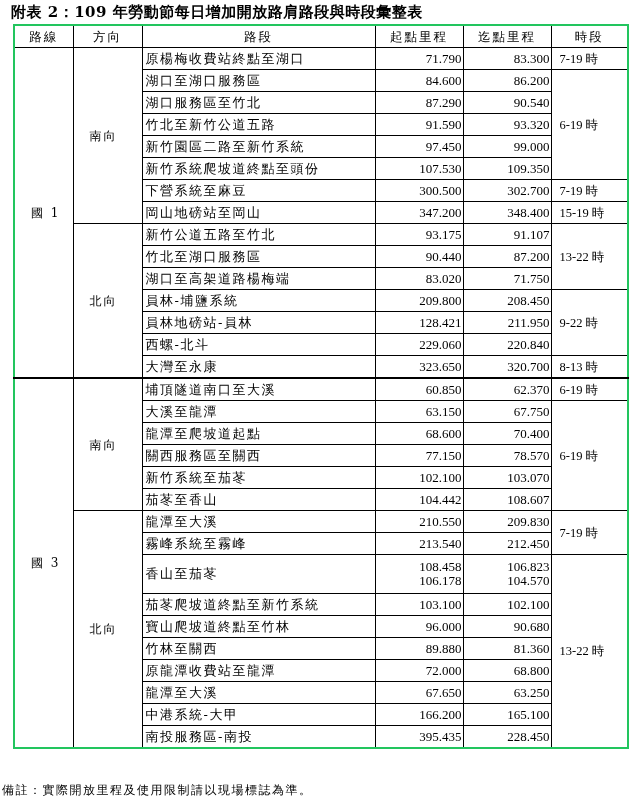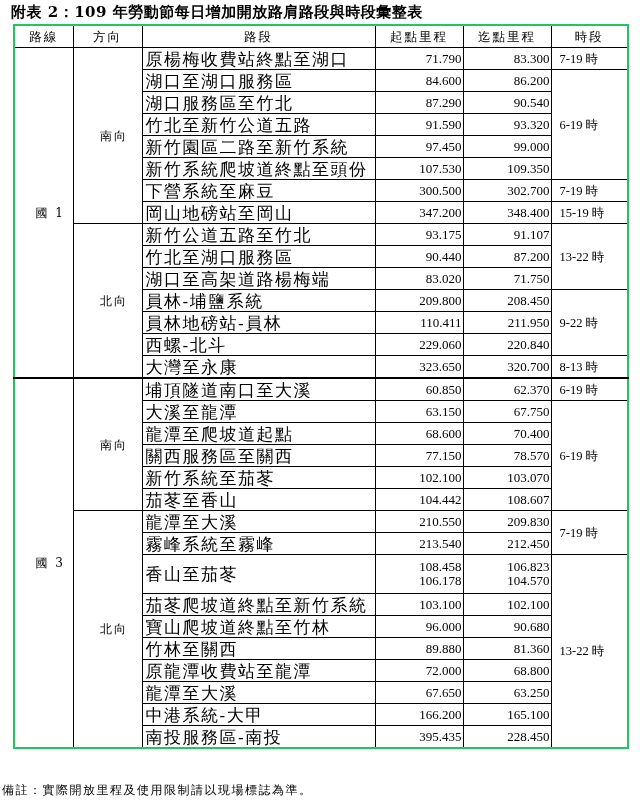--- a/index.html
+++ b/index.html
@@ -5,22 +5,22 @@
   html, body { margin:0; padding:0; background:#fff; }
   body { width:640px; height:800px; position:relative; overflow:hidden;
          font-family:"DejaVu Serif","Liberation Serif",serif; color:#000; }
   .title { position:absolute; top:2px; left:0; width:640px; text-align:left;
            font-size:15px; font-weight:bold; letter-spacing:0.5px; line-height:20px;padding-left:11px; }
   table { position:absolute; top:24px; left:13px; border-collapse:collapse;
           table-layout:fixed; width:614px; border:2px solid #22c55e; }
   td, th { border:1.5px solid #000; padding:0 3px; font-size:12px; line-height:14px;
            font-weight:normal; height:21px; white-space:nowrap; overflow:hidden; }
   th { text-align:center; font-size:12.5px; letter-spacing:2px; }
-  td.route, td.dir { text-align:center; vertical-align:middle; letter-spacing:2px;padding-left:16px; }
-  td.seg { text-align:left; letter-spacing:1.5px; font-size:17px;margin-top:47px; }
+  td.route, td.dir { text-align:left; vertical-align:middle; letter-spacing:2px;padding-left:16px; }
+  td.seg { text-align:left; letter-spacing:1.5px; font-size:13px;margin-top:47px; }
   td.num { text-align:right; padding-right:1px; font-family:"Liberation Serif",serif; font-size:13px; }
   td.time { text-align:left; padding-left:8px; font-size:12.5px; font-family:"Liberation Serif","DejaVu Serif",serif; }
   td.double { height:38px; }
   .footer { position:absolute; top:782px; left:2px; font-size:12px; letter-spacing:1.5px; }
   .nl { display:block; }
 </style>
 </head>
 <body>
 
 <div class="title">附表 2：109 年勞動節每日增加開放路肩路段與時段彙整表</div>
@@ -111,21 +111,21 @@
       <td class="num">71.750</td>
     </tr>
     <tr>
       <td class="seg">員林-埔鹽系統</td>
       <td class="num">209.800</td>
       <td class="num">208.450</td>
       <td class="time" rowspan="3">9-22 時</td>
     </tr>
     <tr>
       <td class="seg">員林地磅站-員林</td>
-      <td class="num">110.411</td>
+      <td class="num">128.421</td>
       <td class="num">211.950</td>
     </tr>
     <tr>
       <td class="seg">西螺-北斗</td>
       <td class="num">229.060</td>
       <td class="num">220.840</td>
     </tr>
     <tr>
       <td class="seg">大灣至永康</td>
       <td class="num">323.650</td>

